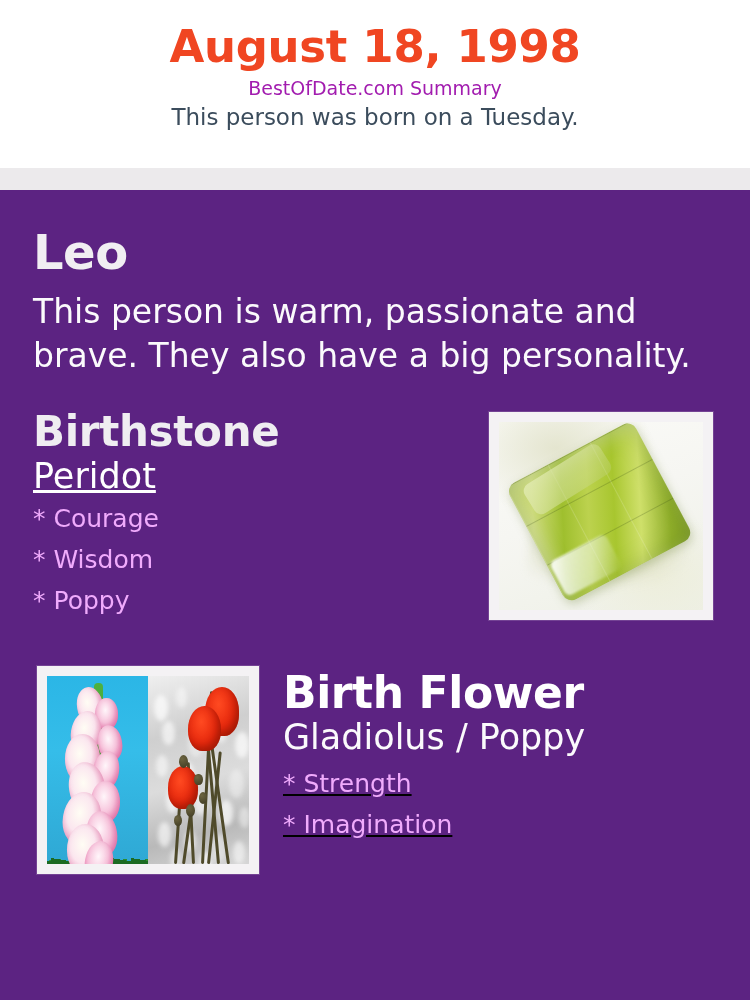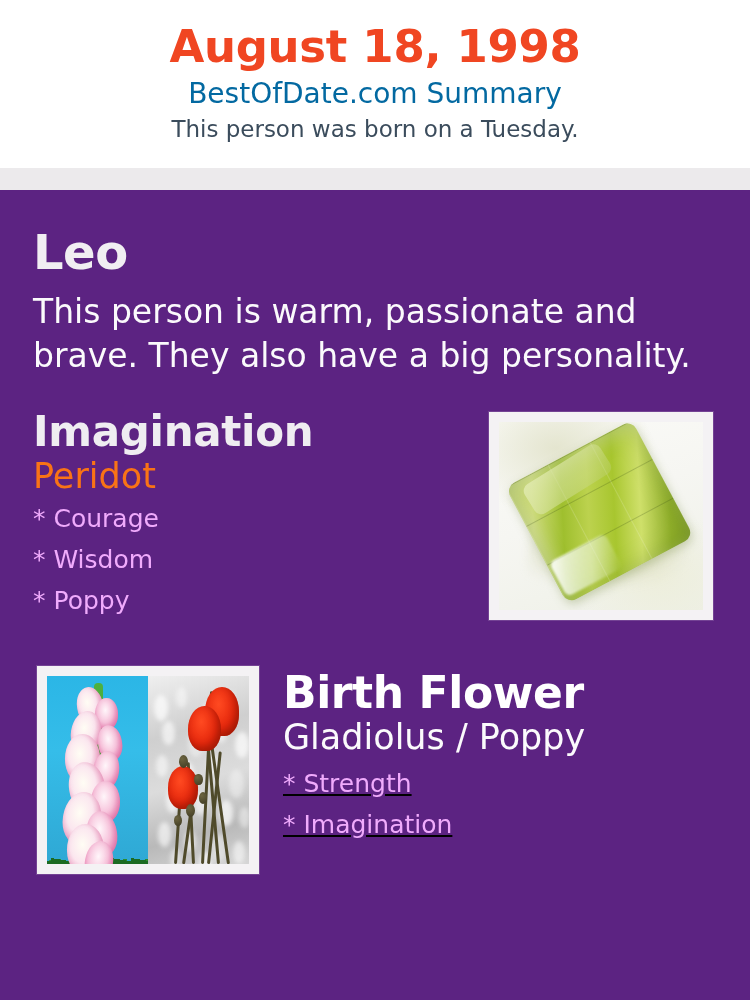--- a/index.html
+++ b/index.html
@@ -24,23 +24,23 @@
   .date-title {
     font-family:"DejaVu Sans", sans-serif;
     font-size:45px;
     font-weight:bold;
     color:#f04622;
     line-height:1.12;
     letter-spacing:-0.3px;
   }
   .site-summary {
     font-family:"DejaVu Sans", sans-serif;
-    font-size:28px;
-    font-weight:normal;
-    color:#0369a1;
+    font-size:19px;
+    font-weight:normal;
+    color:#a21caf;
     line-height:1.3;
     margin-top:4px;
   }
   .born-line {
     font-family:"DejaVu Sans", sans-serif;
     font-size:23px;
     font-weight:normal;
     color:#3b4c5c;
     line-height:1.3;
     margin-top:2px;
@@ -88,23 +88,24 @@
   .stone-title {
     font-size:42px;
     font-weight:bold;
     color:#efedf1;
     line-height:1.05;
     letter-spacing:-0.3px;
   }
   .stone-name {
     font-size:35px;
     font-weight:normal;
-    color:#f97316;
+    color:#ffffff;
     line-height:1.12;
     margin-top:3px;
+    text-decoration:underline;
   }
   .bullet-list { margin-top:10px; }
   .bullet {
     font-size:25px;
     font-weight:normal;
     color:#f0abfc;
     line-height:1.0;
     margin-bottom:16px;
     white-space:nowrap;
   }
@@ -249,21 +250,21 @@
   <div class="divider-strip"></div>
 
   <div class="panel">
 
     <div class="sign-block">
       <div class="sign-name">Leo</div>
       <div class="sign-desc">This person is warm, passionate and brave. They also have a big personality.</div>
     </div>
 
     <div class="stone-row">
-      <div class="stone-title">Imagination</div>
+      <div class="stone-title">Birthstone</div>
       <div class="stone-name">Peridot</div>
       <div class="bullet-list">
         <div class="bullet">* Courage</div>
         <div class="bullet">* Wisdom</div>
         <div class="bullet">* Poppy</div>
       </div>
 
       <div class="photo-frame stone-photo">
         <div class="photo-inner">
           <div class="gem-bg"></div>

